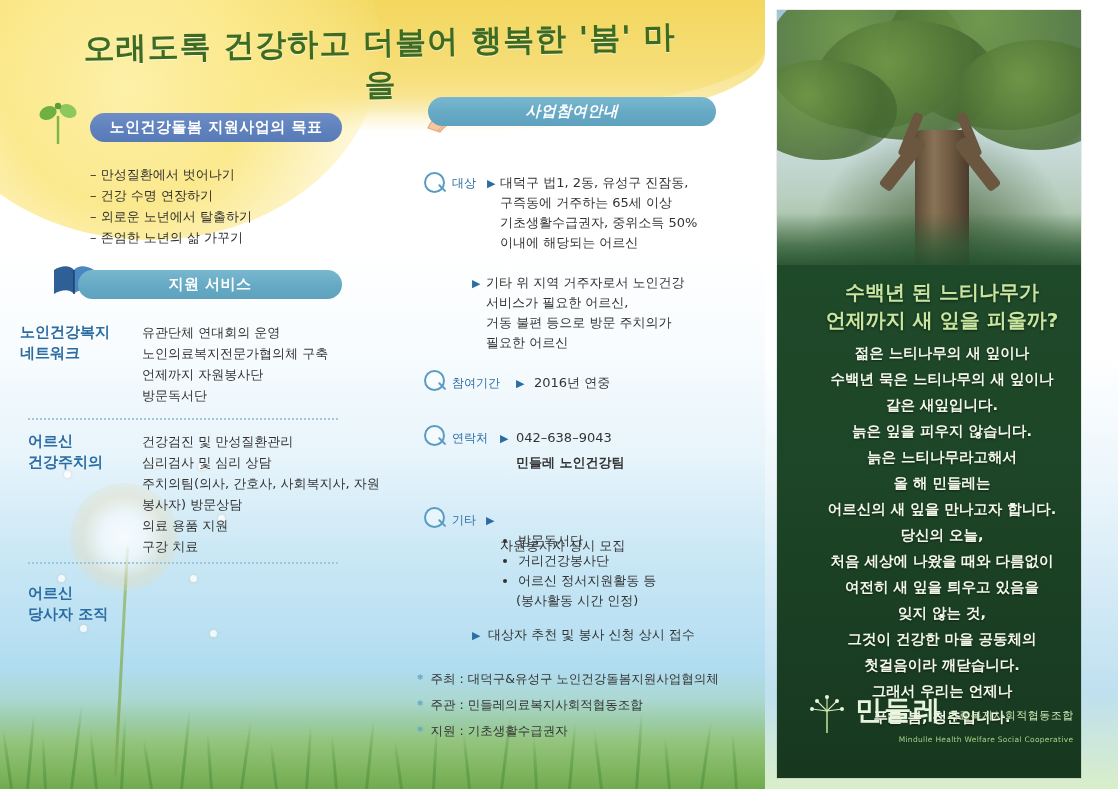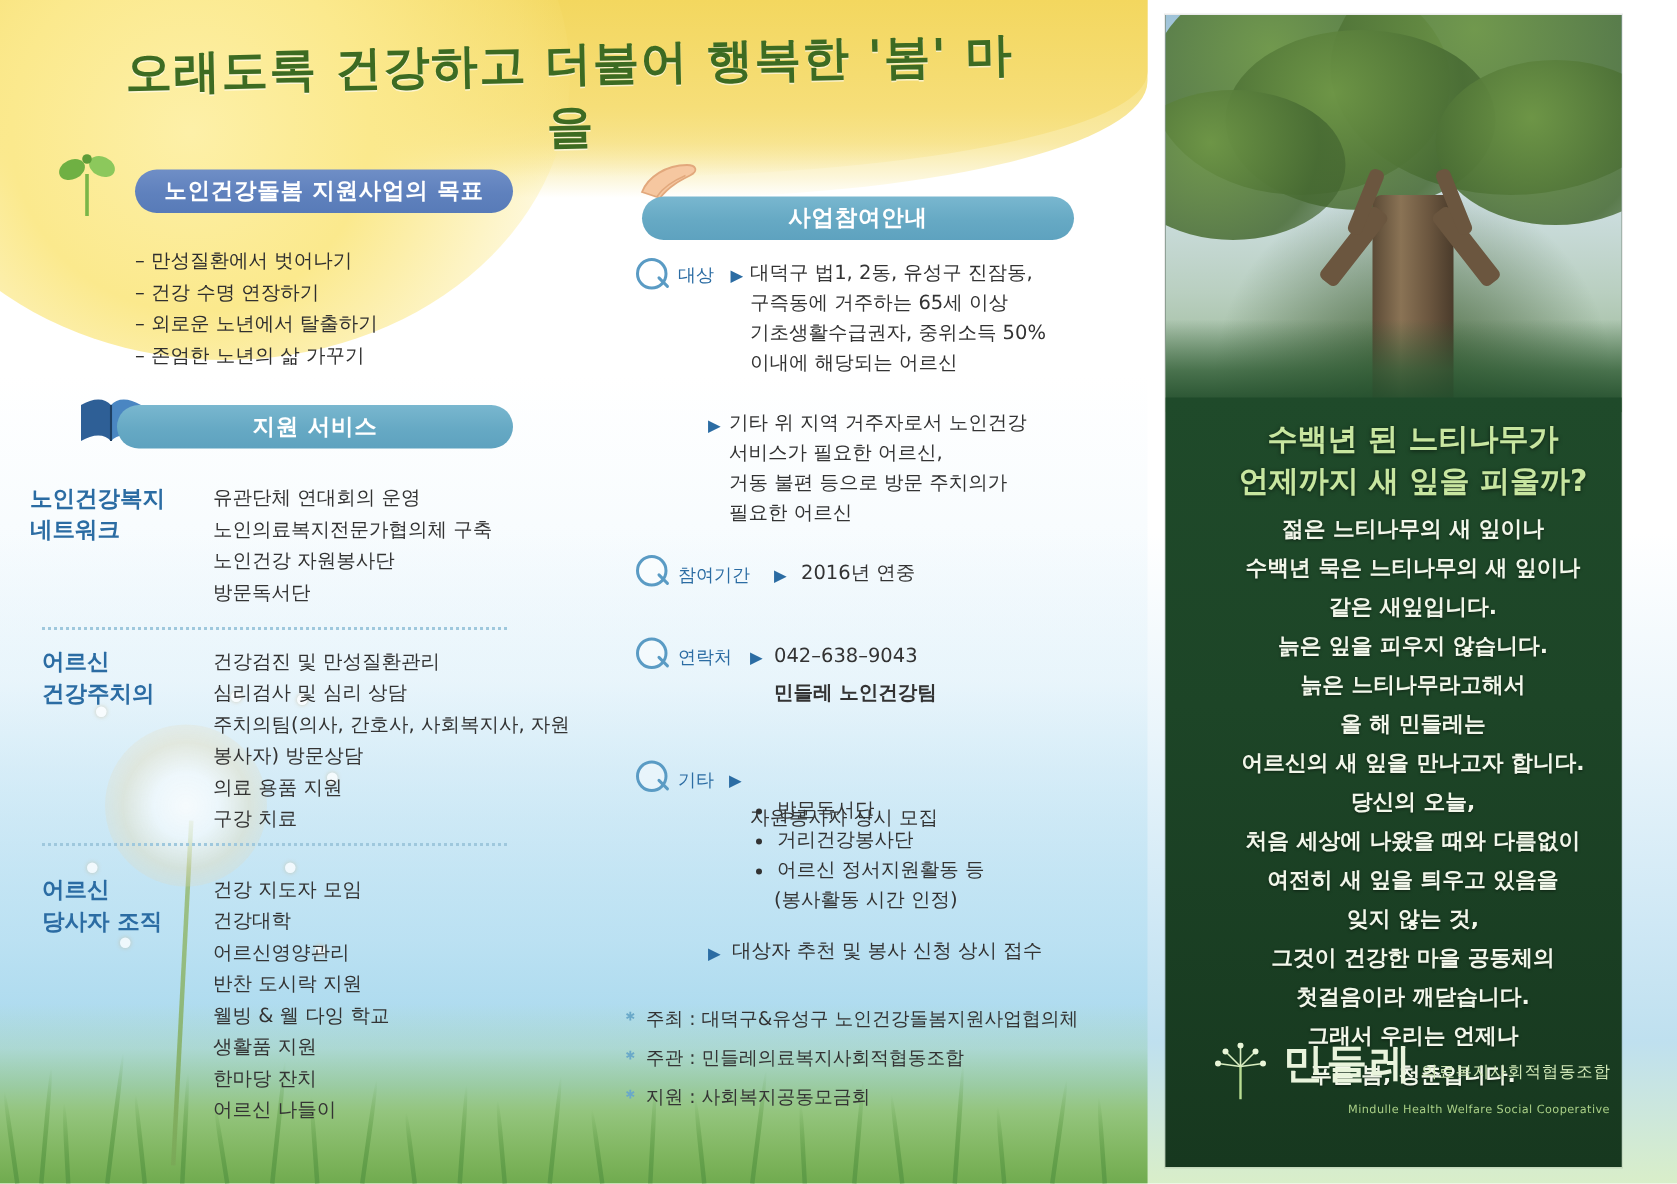--- a/index.html
+++ b/index.html
@@ -387,21 +387,21 @@
 
   <div class="bar teal" style="left:78px; top:270px; width:264px;">지원 서비스</div>
 
   <div class="svc-label" style="left:20px; top:322px;">
     <div>노인건강복지</div>
     <div>네트워크</div>
   </div>
   <div class="svc-body" style="left:142px; top:322px;">
     <div>유관단체 연대회의 운영</div>
     <div>노인의료복지전문가협의체 구축</div>
-    <div>노인건강 자원봉사단</div>
+    <div>언제까지 자원봉사단</div>
     <div>방문독서단</div>
   </div>
 
   <div class="dotline" style="top:418px;"></div>
 
   <div class="svc-label" style="left:28px; top:431px;">
     <div>어르신</div>
     <div>건강주치의</div>
   </div>
   <div class="svc-body" style="left:142px; top:431px;">
@@ -412,37 +412,27 @@
     <div>의료 용품 지원</div>
     <div>구강 치료</div>
   </div>
 
   <div class="dotline" style="top:562px;"></div>
 
   <div class="svc-label" style="left:28px; top:583px;">
     <div>어르신</div>
     <div>당사자 조직</div>
   </div>
-  <div class="svc-body" style="left:142px; top:583px;">
-    <div>건강 지도자 모임</div>
-    <div>건강대학</div>
-    <div>어르신영양관리</div>
-    <div>반찬 도시락 지원</div>
-    <div>웰빙 &amp; 웰 다잉 학교</div>
-    <div>생활품 지원</div>
-    <div>한마당 잔치</div>
-    <div>어르신 나들이</div>
-  </div>
 
   <svg class="hand" viewBox="0 0 44 36">
     <path d="M4 24 C8 14, 20 6, 34 6 C40 6, 42 10, 36 13 C30 16, 22 20, 16 28 Z" fill="#f6c7a0" stroke="#e2a87c" stroke-width="1.2"></path>
     <path d="M14 27 C18 21, 26 16, 33 13" stroke="#e2a87c" stroke-width="1" fill="none"></path>
   </svg>
 
-  <div class="bar teal" style="left:428px; top:131px; width:288px;">사업참여안내</div>
+  <div class="bar teal" style="left:428px; top:97px; width:288px;font-style:italic;">사업참여안내</div>
 
   <div class="mag" style="left:424px; top:172px;">
     <div class="lens"></div>
       <div class="handle"></div>
   </div>
   <div class="blue-label" style="left:452px; top:175px;">대상</div>
   <div class="arrow" style="position:absolute; left:487px; top:177px;">▶</div>
   <div class="mid-text" style="left:500px; top:173px;">
     <div>대덕구 법1, 2동, 유성구 진잠동,</div>
     <div>구즉동에 거주하는 65세 이상</div>
@@ -494,21 +484,21 @@
     <div>
       <span class="aster">＊</span>
       <span>주최 : 대덕구&amp;유성구 노인건강돌봄지원사업협의체</span>
     </div>
     <div>
       <span class="aster">＊</span>
       <span>주관 : 민들레의료복지사회적협동조합</span>
     </div>
     <div>
       <span class="aster">＊</span>
-      <span>지원 : 사회복지공동모금회</span>
+      <span>지원 : 기초생활수급권자</span>
     </div>
   </div>
 
   <div class="right-panel">
     <div class="photo">
       <div class="canopy" style="left:-10px; top:-30px; width:200px; height:150px;"></div>
       <div class="canopy" style="left:110px; top:-50px; width:240px; height:170px;"></div>
       <div class="canopy" style="left:40px; top:10px; width:180px; height:120px;"></div>
       <div class="canopy" style="left:180px; top:30px; width:160px; height:110px;"></div>
       <div class="canopy" style="left:-30px; top:50px; width:150px; height:100px;"></div>

